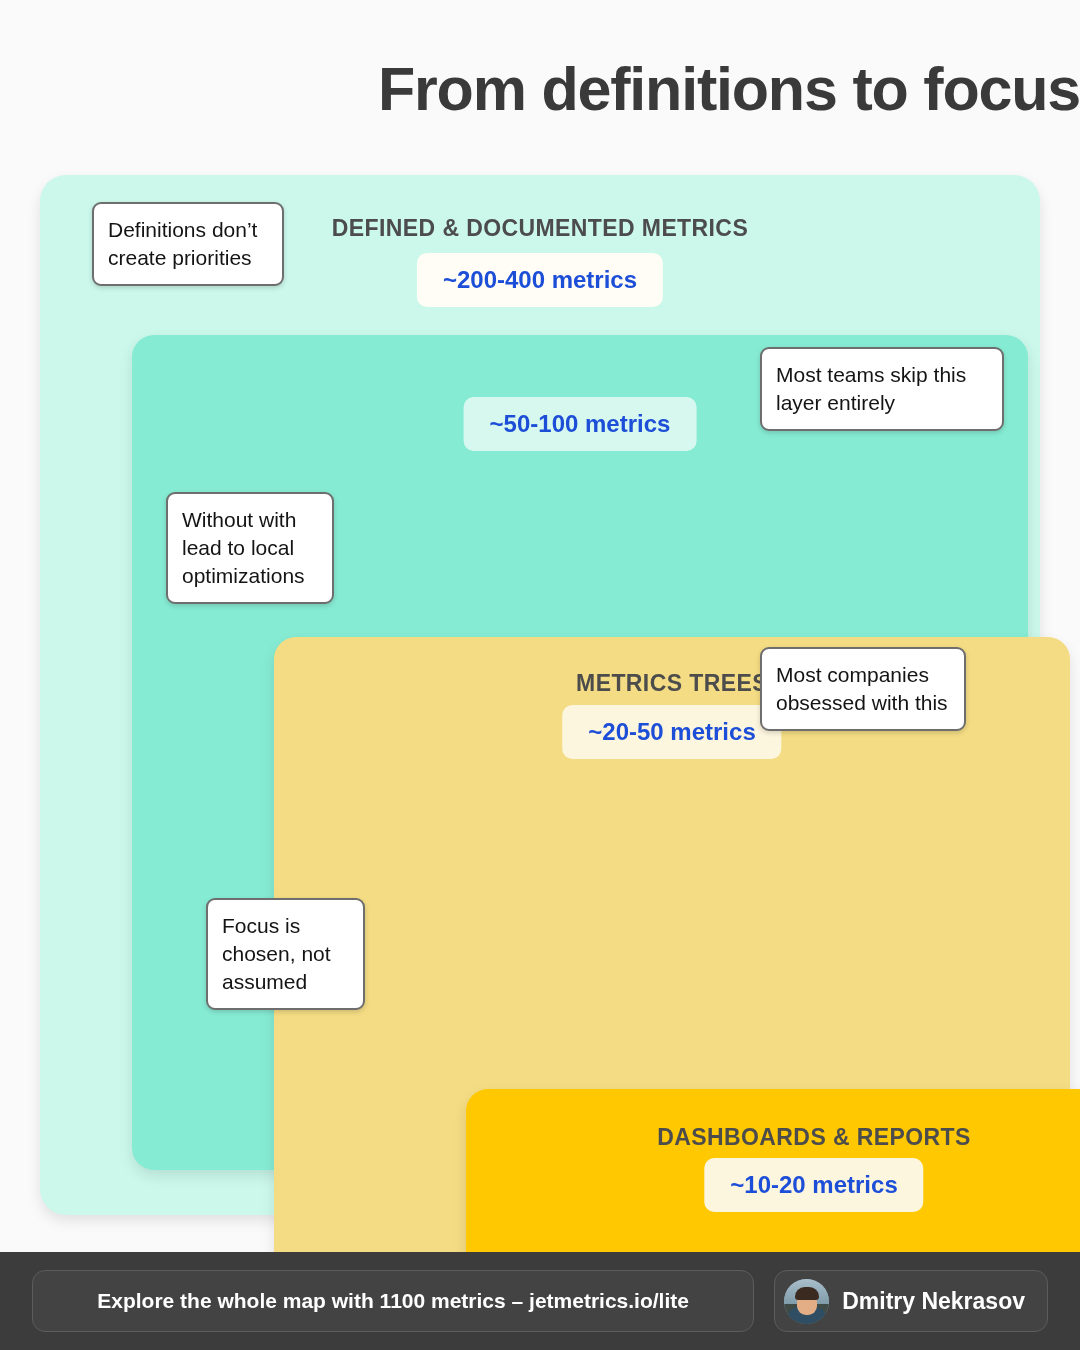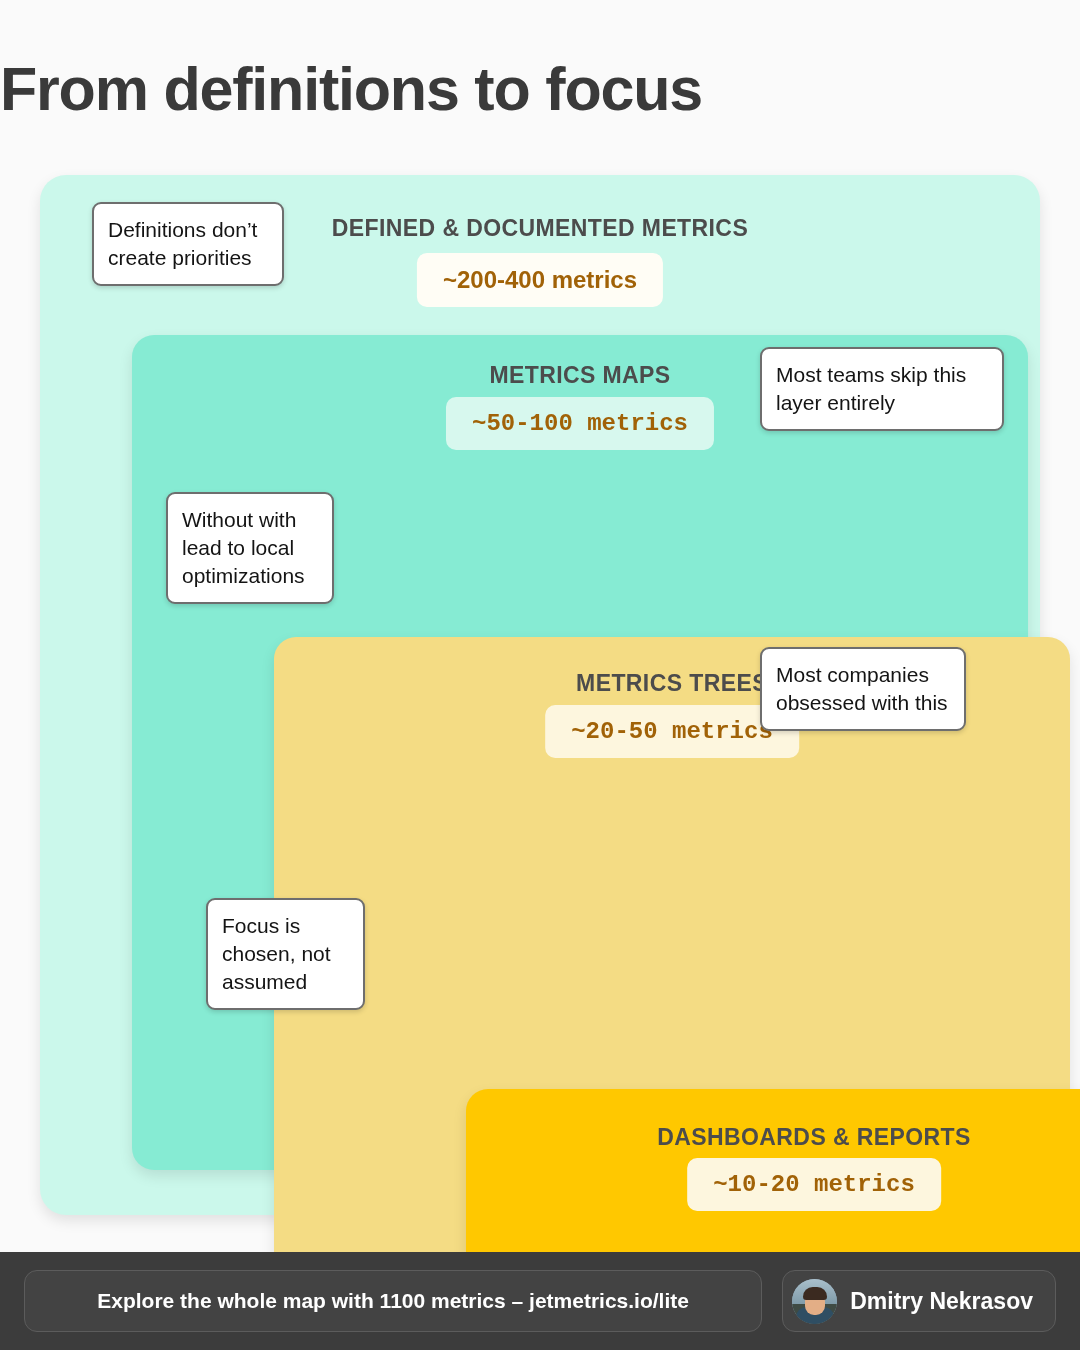--- a/index.html
+++ b/index.html
@@ -14,21 +14,21 @@
     overflow: hidden;
     position: relative;
   }
 
   
   .title-wrap {
     width: 1080px;
     height: 165px;
     display: flex;
     align-items: center;
-    justify-content: flex-start;
+    justify-content: flex-end;
     box-sizing: border-box;
     padding-top: 14px;
   }
   .page-title {
     font-size: 61px;
     font-weight: 700;
     color: #3A3A3A;
     letter-spacing: -1.2px;
     line-height: 1;
     text-align: center;
@@ -68,27 +68,27 @@
   .layer-3 .layer-head { top: 33px; font-size: 23px; }
   .layer-4 .layer-head { top: 35px; font-size: 23px; }
 
   .pill {
     position: absolute;
     left: 50%;
     transform: translateX(-50%);
     border-radius: 10px;
     font-size: 24px;
     font-weight: 700;
-    color: #a16207;
+    color: #1d4ed8;
     padding: 13px 26px;
     white-space: nowrap;
     text-align: center;
   }
   .layer-1 .pill { top: 78px;  background: #FFFDF5; }
-  .layer-2 .pill { top: 62px;  background: #D7F8EE; font-family: Liberation Mono, monospace; }
+  .layer-2 .pill { top: 62px;  background: #D7F8EE; }
   .layer-3 .pill { top: 68px;  background: #FDF6DE; }
   .layer-4 .pill { top: 69px;  background: #FDF6DE; }
 
   
   .callout {
     position: absolute;
     box-sizing: border-box;
     background: #FFFFFF;
     border: 2px solid #6E6E6E;
     border-radius: 9px;
@@ -108,21 +108,21 @@
   
   .footer {
     position: absolute;
     left: 0;
     top: 1252px;
     width: 1080px;
     height: 98px;
     background: #3C3C3C;
     display: flex;
     align-items: center;
-    padding: 0 24px;
+    padding: 0 32px;
     box-sizing: border-box;
     gap: 20px;
   }
   .footer-cta {
     flex: 1;
     height: 60px;
     background: #434343;
     border: 1.5px solid #5C5C5C;
     border-radius: 13px;
     display: flex;
@@ -171,21 +171,20 @@
   <div class="page-title">From definitions to focus</div>
 </div>
 
 <div class="stack">
 
   <div class="layer layer-1">
     <div class="layer-head">DEFINED &amp; DOCUMENTED METRICS</div>
     <div class="pill">~200-400 metrics</div>
 
     <div class="layer layer-2">
-      <div class="layer-head">METRICS MAPS</div>
       <div class="pill">~50-100 metrics</div>
 
       <div class="layer layer-3">
         <div class="layer-head">METRICS TREES</div>
         <div class="pill">~20-50 metrics</div>
 
         <div class="layer layer-4">
           <div class="layer-head">DASHBOARDS &amp; REPORTS</div>
           <div class="pill">~10-20 metrics</div>
 

